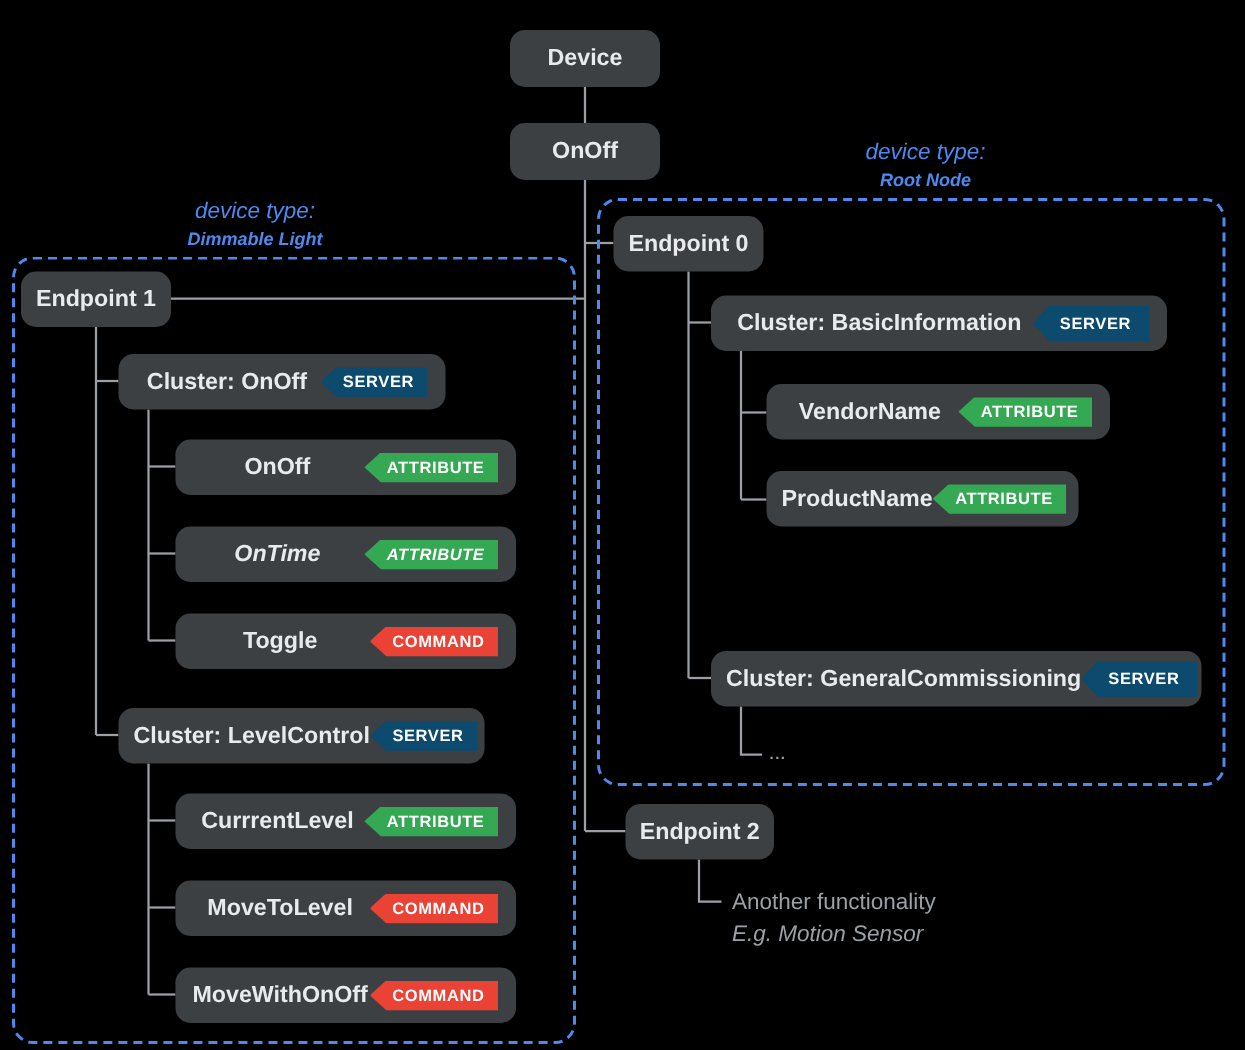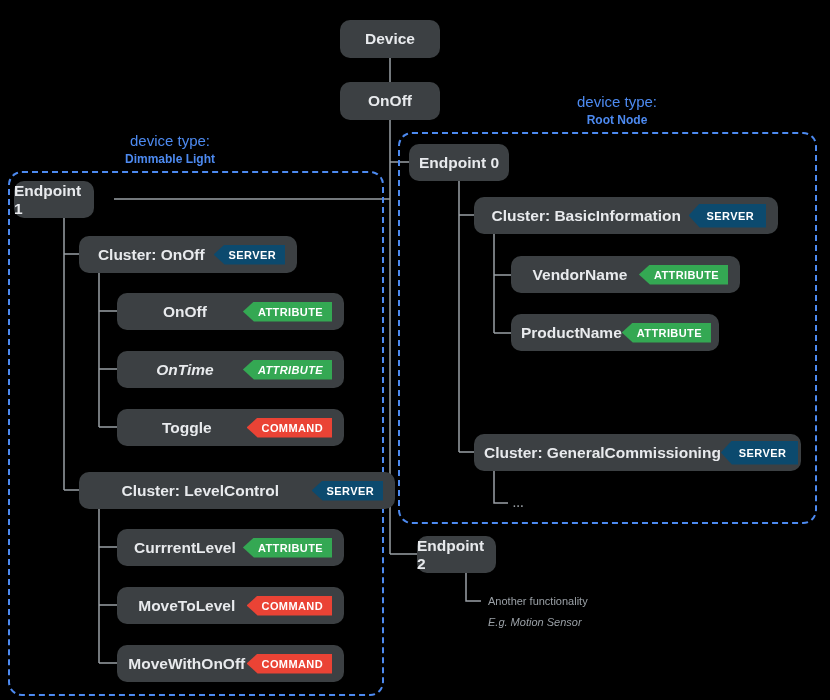--- a/index.html
+++ b/index.html
@@ -5,21 +5,21 @@
   html,body{margin:0;padding:0;background:#000;}
   .canvas{
     position:relative;width:830px;height:700px;background:#000;overflow:hidden;
     font-family:"Liberation Sans","DejaVu Sans",sans-serif;
   }
   svg.connectors{position:absolute;left:0;top:0;z-index:1;}
   .group{
     position:absolute;border:2px dashed #4d8af0;border-radius:14px;z-index:2;
   }
   .group-header{
-    position:absolute;z-index:3;text-align:center;color:#4d8af0;line-height:19px;
+    position:absolute;z-index:3;text-align:center;color:#4d8af0;line-height:19px;font-style:italic;
   }
   .group-header .l1{font-size:15px;font-weight:400;}
   .group-header .l2{font-size:12px;font-weight:700;}
   .box{
     position:absolute;z-index:4;background:#3c4043;border-radius:10px;
     display:flex;align-items:center;color:#e8eaed;font-weight:600;font-size:15.5px;
     box-sizing:border-box;
   }
   .box.center{justify-content:center;}
   .box.row{padding:0 12px 0 10px;}
@@ -27,21 +27,21 @@
   .badge{
     flex:0 0 auto;color:#fff;font-weight:700;font-size:11px;letter-spacing:.4px;
     padding:4px 9px 4px 15px;white-space:nowrap;
     clip-path:polygon(0 50%,11px 0,100% 0,100% 100%,11px 100%);
   }
   .badge.big{padding:6px 12px 6px 18px;}
   .b-server{background:#0c4a6e;}
   .b-attr{background:#34a853;}
   .b-cmd{background:#ea4335;}
   .note{
-    position:absolute;z-index:3;color:#9aa0a6;font-size:11px;line-height:21px;white-space:nowrap;
+    position:absolute;z-index:3;color:#9aa0a6;font-size:15px;line-height:21px;white-space:nowrap;
   }
   .note .it{font-style:italic;}
   .ellipsis{
     position:absolute;z-index:3;color:#9aa0a6;font-size:10px;letter-spacing:1px;font-weight:700;
   }
 </style>
 </head>
 <body>
 
 <div class="canvas">
@@ -94,45 +94,45 @@
   <div class="box center" style="left:340px;top:20px;width:100px;height:38px;">
     <span>Device</span>
   </div>
   <div class="box center" style="left:340px;top:82px;width:100px;height:38px;">
     <span>OnOff</span>
   </div>
 
   <div class="box center" style="left:409px;top:144px;width:100px;height:37px;">
     <span>Endpoint 0</span>
   </div>
-  <div class="box center" style="left:14px;top:181px;width:80px;height:37px;">
+  <div class="box center" style="left:14px;top:181px;width:100px;height:37px;">
     <span>Endpoint 1</span>
   </div>
-  <div class="box center" style="left:417px;top:536px;width:79px;height:37px;">
+  <div class="box center" style="left:417px;top:536px;width:99px;height:37px;">
     <span>Endpoint 2</span>
   </div>
 
   <div class="box row" style="left:79px;top:236px;width:218px;height:37px;">
     <span class="lbl">Cluster: OnOff</span>
     <span class="badge b-server">SERVER</span>
   </div>
   <div class="box row" style="left:117px;top:293px;width:227px;height:37px;">
     <span class="lbl">OnOff</span>
     <span class="badge b-attr">ATTRIBUTE</span>
   </div>
   <div class="box row" style="left:117px;top:351px;width:227px;height:37px;font-style:italic;">
     <span class="lbl">OnTime</span>
     <span class="badge b-attr">ATTRIBUTE</span>
   </div>
   <div class="box row" style="left:117px;top:409px;width:227px;height:37px;">
     <span class="lbl">Toggle</span>
     <span class="badge b-cmd">COMMAND</span>
   </div>
 
-  <div class="box row" style="left:79px;top:472px;width:316px;height:37px;">
+  <div class="box row" style="left:79px;top:472px;width:244px;height:37px;">
     <span class="lbl">Cluster: LevelControl</span>
     <span class="badge b-server">SERVER</span>
   </div>
   <div class="box row" style="left:117px;top:529px;width:227px;height:37px;">
     <span class="lbl">CurrrentLevel</span>
     <span class="badge b-attr">ATTRIBUTE</span>
   </div>
   <div class="box row" style="left:117px;top:587px;width:227px;height:37px;">
     <span class="lbl">MoveToLevel</span>
     <span class="badge b-cmd">COMMAND</span>

